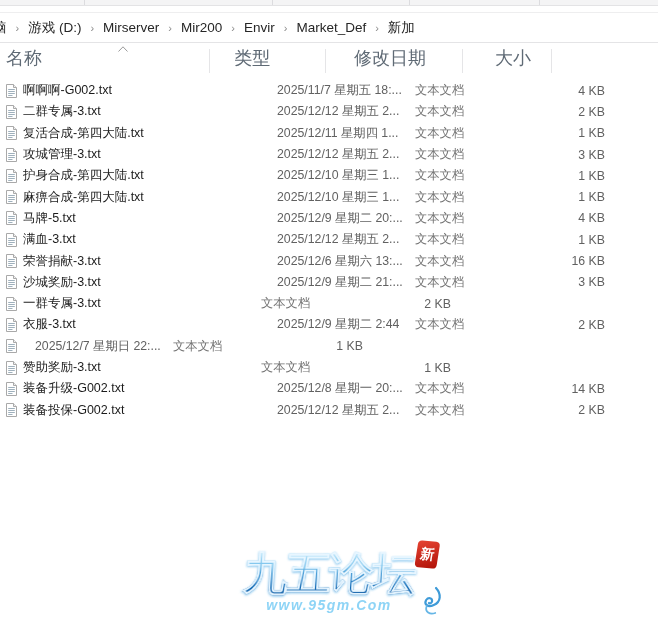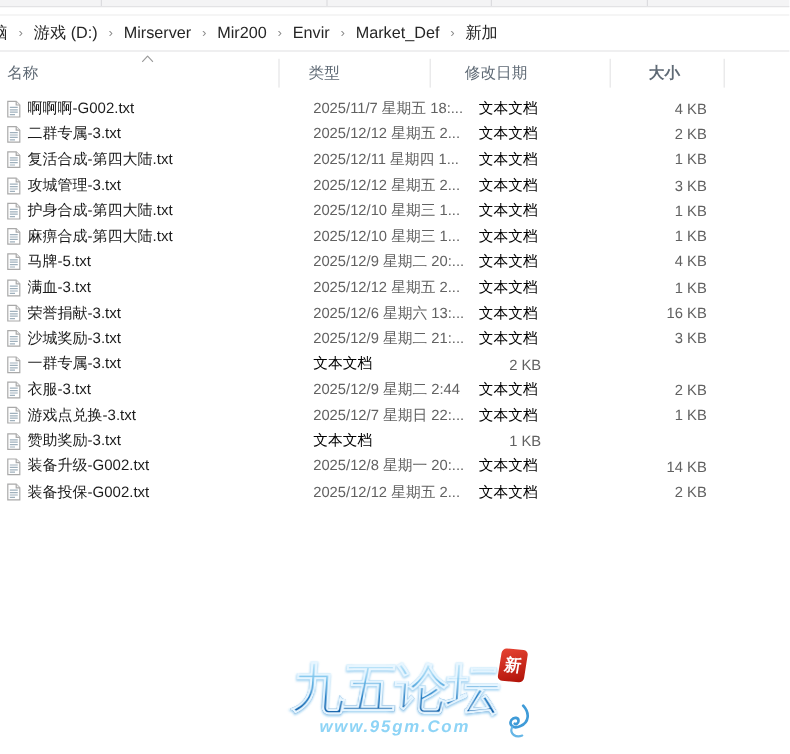--- a/index.html
+++ b/index.html
@@ -34,49 +34,49 @@
   .crumb { padding: 2px 1px; cursor: default; }
   .crumb-clipped { margin-left: -8px; }
   .crumb-sep { color: #8a8a8a; font-size: 11px; padding: 0 8px; }
 
   
   .list-pane-topline {
     position: absolute; top: 42px; left: 0; width: 658px; height: 1px;
     background: #e4e4e6;
   }
   .list-header {
-    position: absolute; top: 43px; left: 0; width: 604px; height: 34px;
+    position: absolute; top: 43px; left: 0; width: 552px; height: 34px;
     display: flex; align-items: flex-end;
-    font-size: 13px; color: #5f6a75; gap: 20px;
+    font-size: 18px; color: #5f6a75; gap: 20px;
   }
   .hcol { position: relative; height: 100%; display: flex; align-items: flex-end; box-sizing: border-box; padding-bottom: 7px; }
   .hcol::after {
     content: ""; position: absolute; right: 0; top: 6px; bottom: 4px;
     width: 1px; background: #e5e5e7;
   }
   .hcol-name { width: 257px; padding-left: 6px; }
   .hcol-date { width: 142px; padding-left: 8px; }
   .hcol-type { width: 117px; padding-left: 4px; }
-  .hcol-size { width: 82px;  padding-left: 12px; font-weight: bold; }
+  .hcol-size { width: 82px;  padding-left: 12px; }
   .sort-caret { position: absolute; left: 118px; top: 3px; }
 
   
   .file-list { position: absolute; top: 80px; left: 0; width: 658px; }
   .frow { height: 21.3px; display: flex; align-items: center; }
   .cell-icon { flex: none; margin-left: 4px; width: 15px; height: 16px; }
   .cell-name {
     flex: none; width: 238px; margin-left: 4px;
     font-size: 12.5px; color: #1b1b1b;
     white-space: nowrap; overflow: hidden;
   }
   .cell-date {
-    flex: none; width: 138px; font-size: 12.3px; color: #616161; white-space: nowrap;
+    flex: none; width: 138px; font-size: 12.3px; color: #616161; white-space: nowrap; margin-left: 16px;
   }
   .cell-type {
-    flex: none; width: 114px; font-size: 12.3px; color: #000000; white-space: nowrap;
+    flex: none; width: 114px; font-size: 12.3px; color: #737373; white-space: nowrap;
   }
   .cell-size {
     flex: none; width: 76px; font-size: 12.3px; color: #616161;
     text-align: right; white-space: nowrap;
   }
 
   
   .logo {
     position: absolute; top: 551px; left: 50%; transform: translateX(-50%);
     width: 240px; text-align: center;
@@ -343,21 +343,20 @@
 
   <div class="frow">
     <svg class="cell-icon" viewBox="0 0 15 16">
       <path d="M2.5 1.5 h7 l3 3 v10 h-10 z" fill="#ffffff" stroke="#a9a9a9" stroke-width="1"></path>
       <path d="M9.5 1.5 v3 h3" fill="#f0f0f0" stroke="#a9a9a9" stroke-width="1"></path>
       <line x1="4.2" y1="6.5" x2="10.8" y2="6.5" stroke="#9fb0bc" stroke-width="1"></line>
       <line x1="4.2" y1="8.5" x2="10.8" y2="8.5" stroke="#9fb0bc" stroke-width="1"></line>
       <line x1="4.2" y1="10.5" x2="10.8" y2="10.5" stroke="#9fb0bc" stroke-width="1"></line>
       <line x1="4.2" y1="12.5" x2="8.5" y2="12.5" stroke="#9fb0bc" stroke-width="1"></line>
     </svg>
-    <div class="cell-name">游戏点兑换-3.txt</div>
     <div class="cell-date">2025/12/7 星期日 22:...</div>
     <div class="cell-type">文本文档</div>
     <div class="cell-size">1 KB</div>
   </div>
 
   <div class="frow">
     <svg class="cell-icon" viewBox="0 0 15 16">
       <path d="M2.5 1.5 h7 l3 3 v10 h-10 z" fill="#ffffff" stroke="#a9a9a9" stroke-width="1"></path>
       <path d="M9.5 1.5 v3 h3" fill="#f0f0f0" stroke="#a9a9a9" stroke-width="1"></path>
       <line x1="4.2" y1="6.5" x2="10.8" y2="6.5" stroke="#9fb0bc" stroke-width="1"></line>

